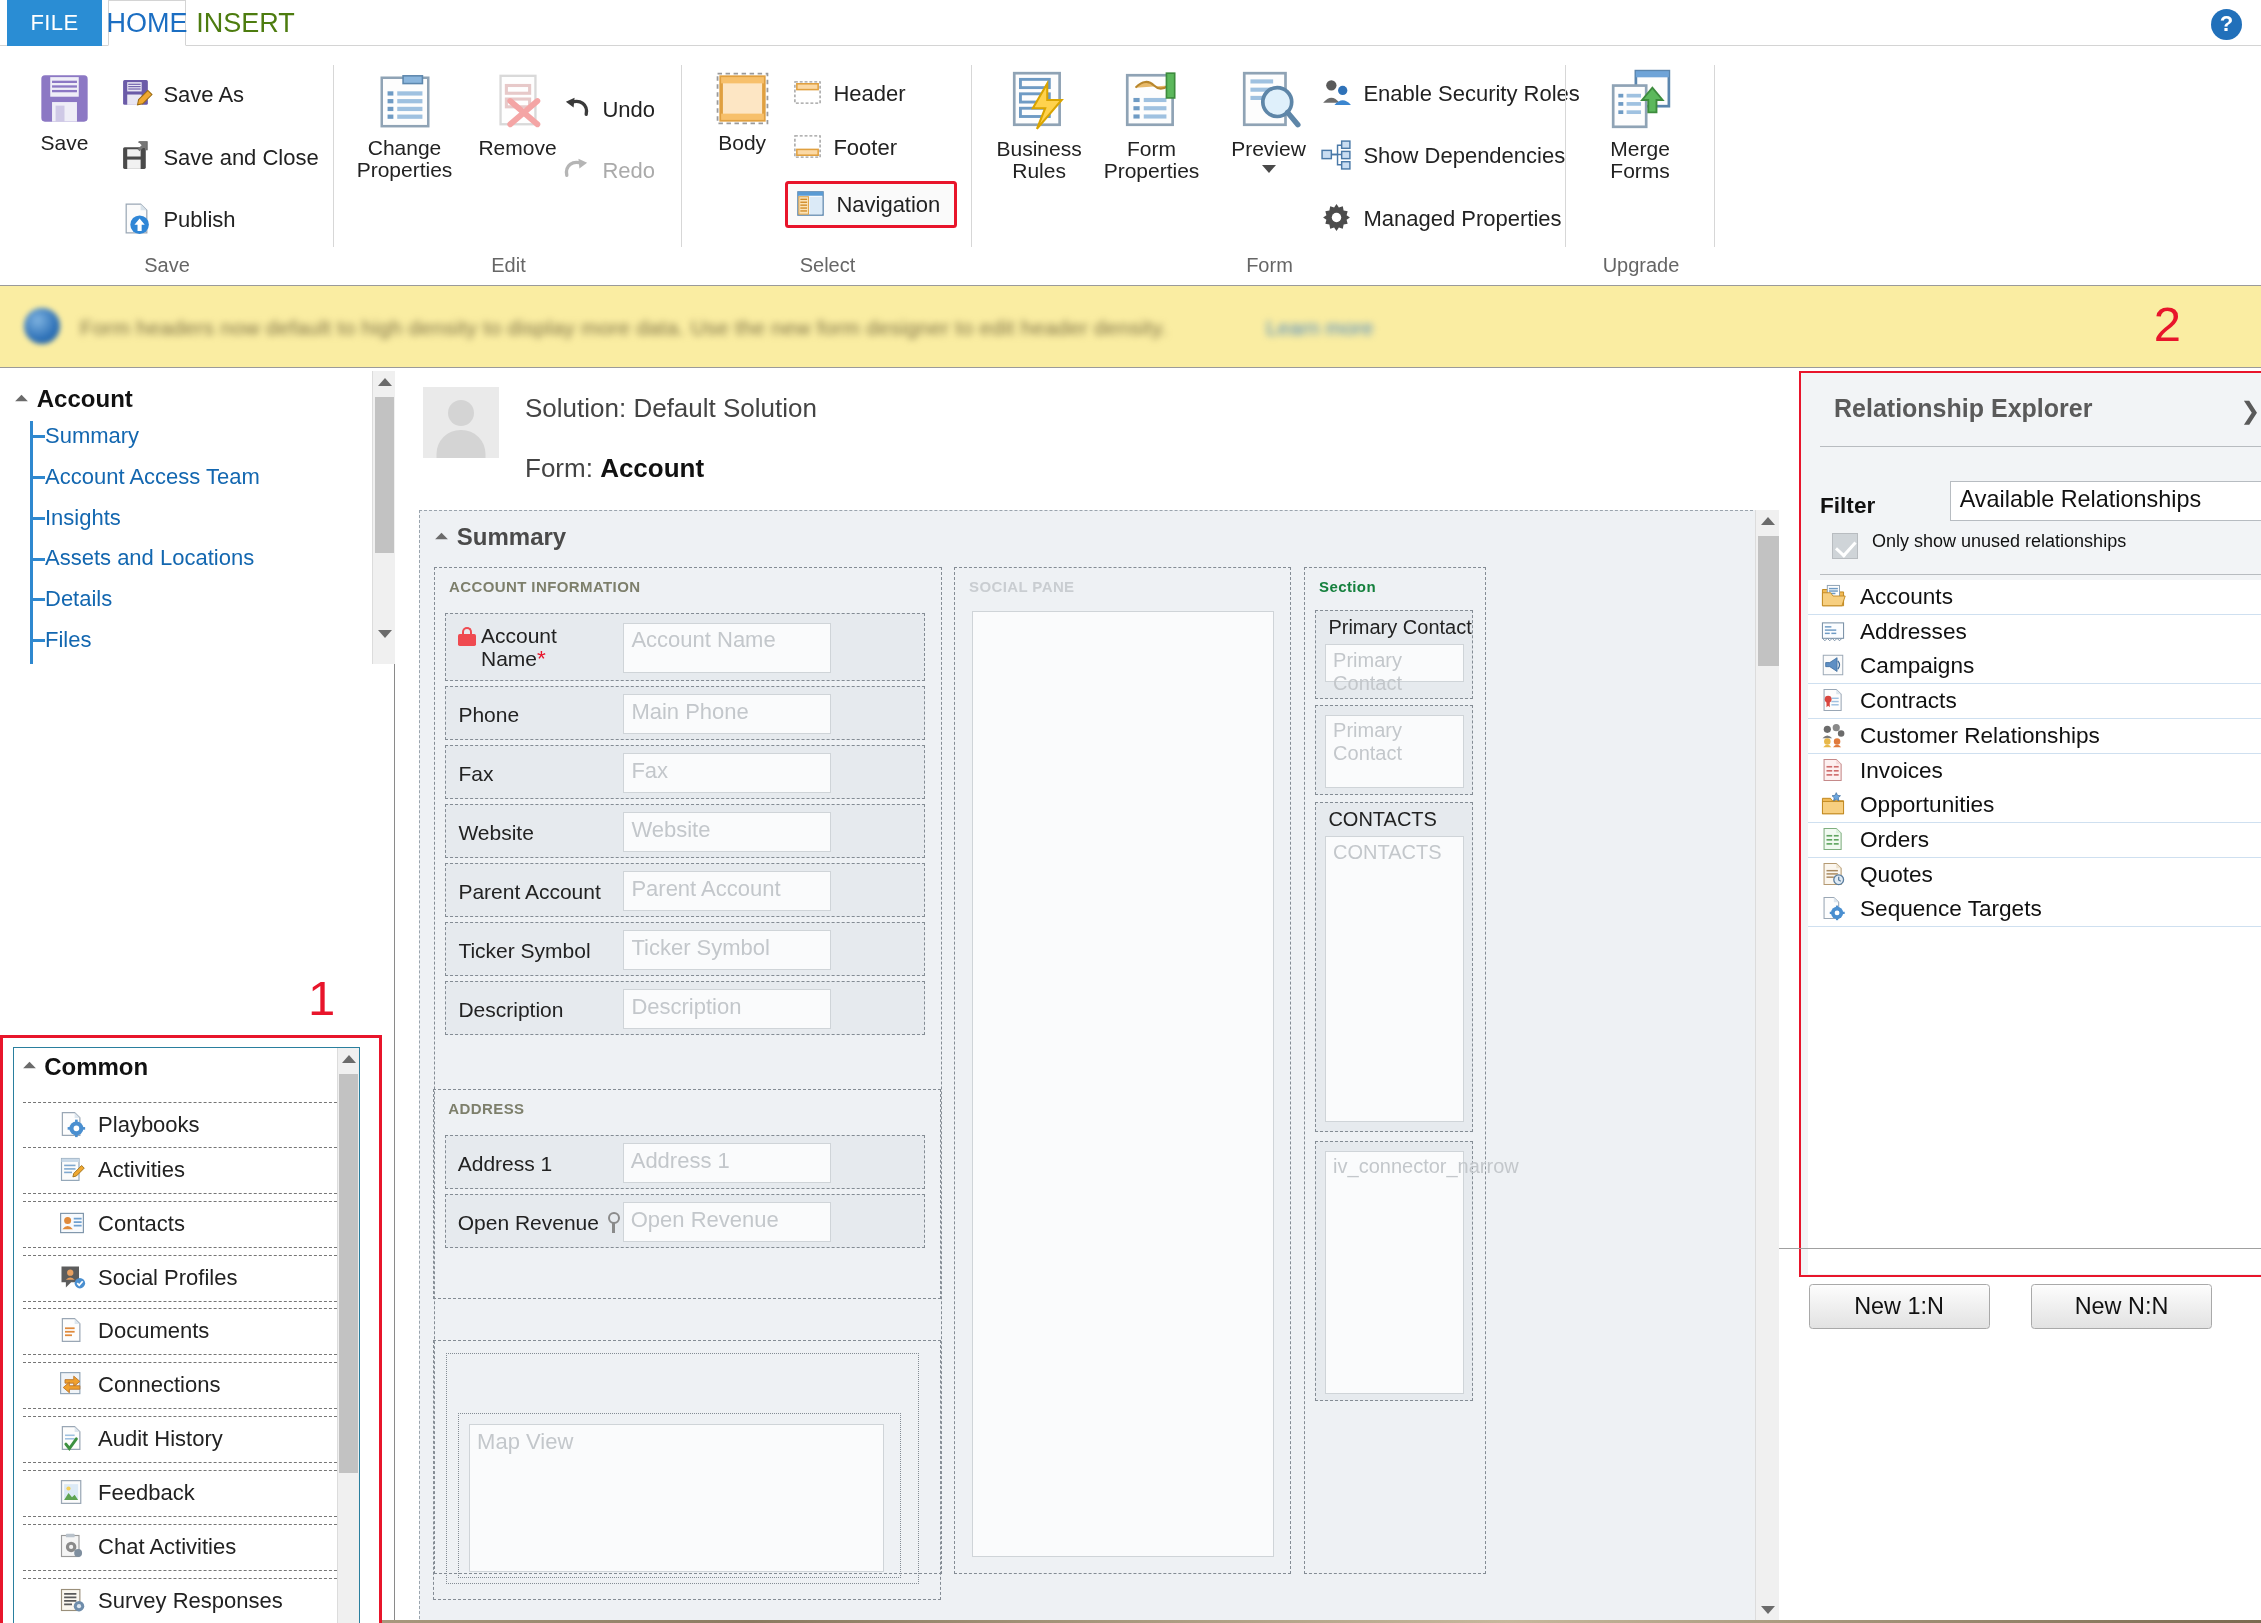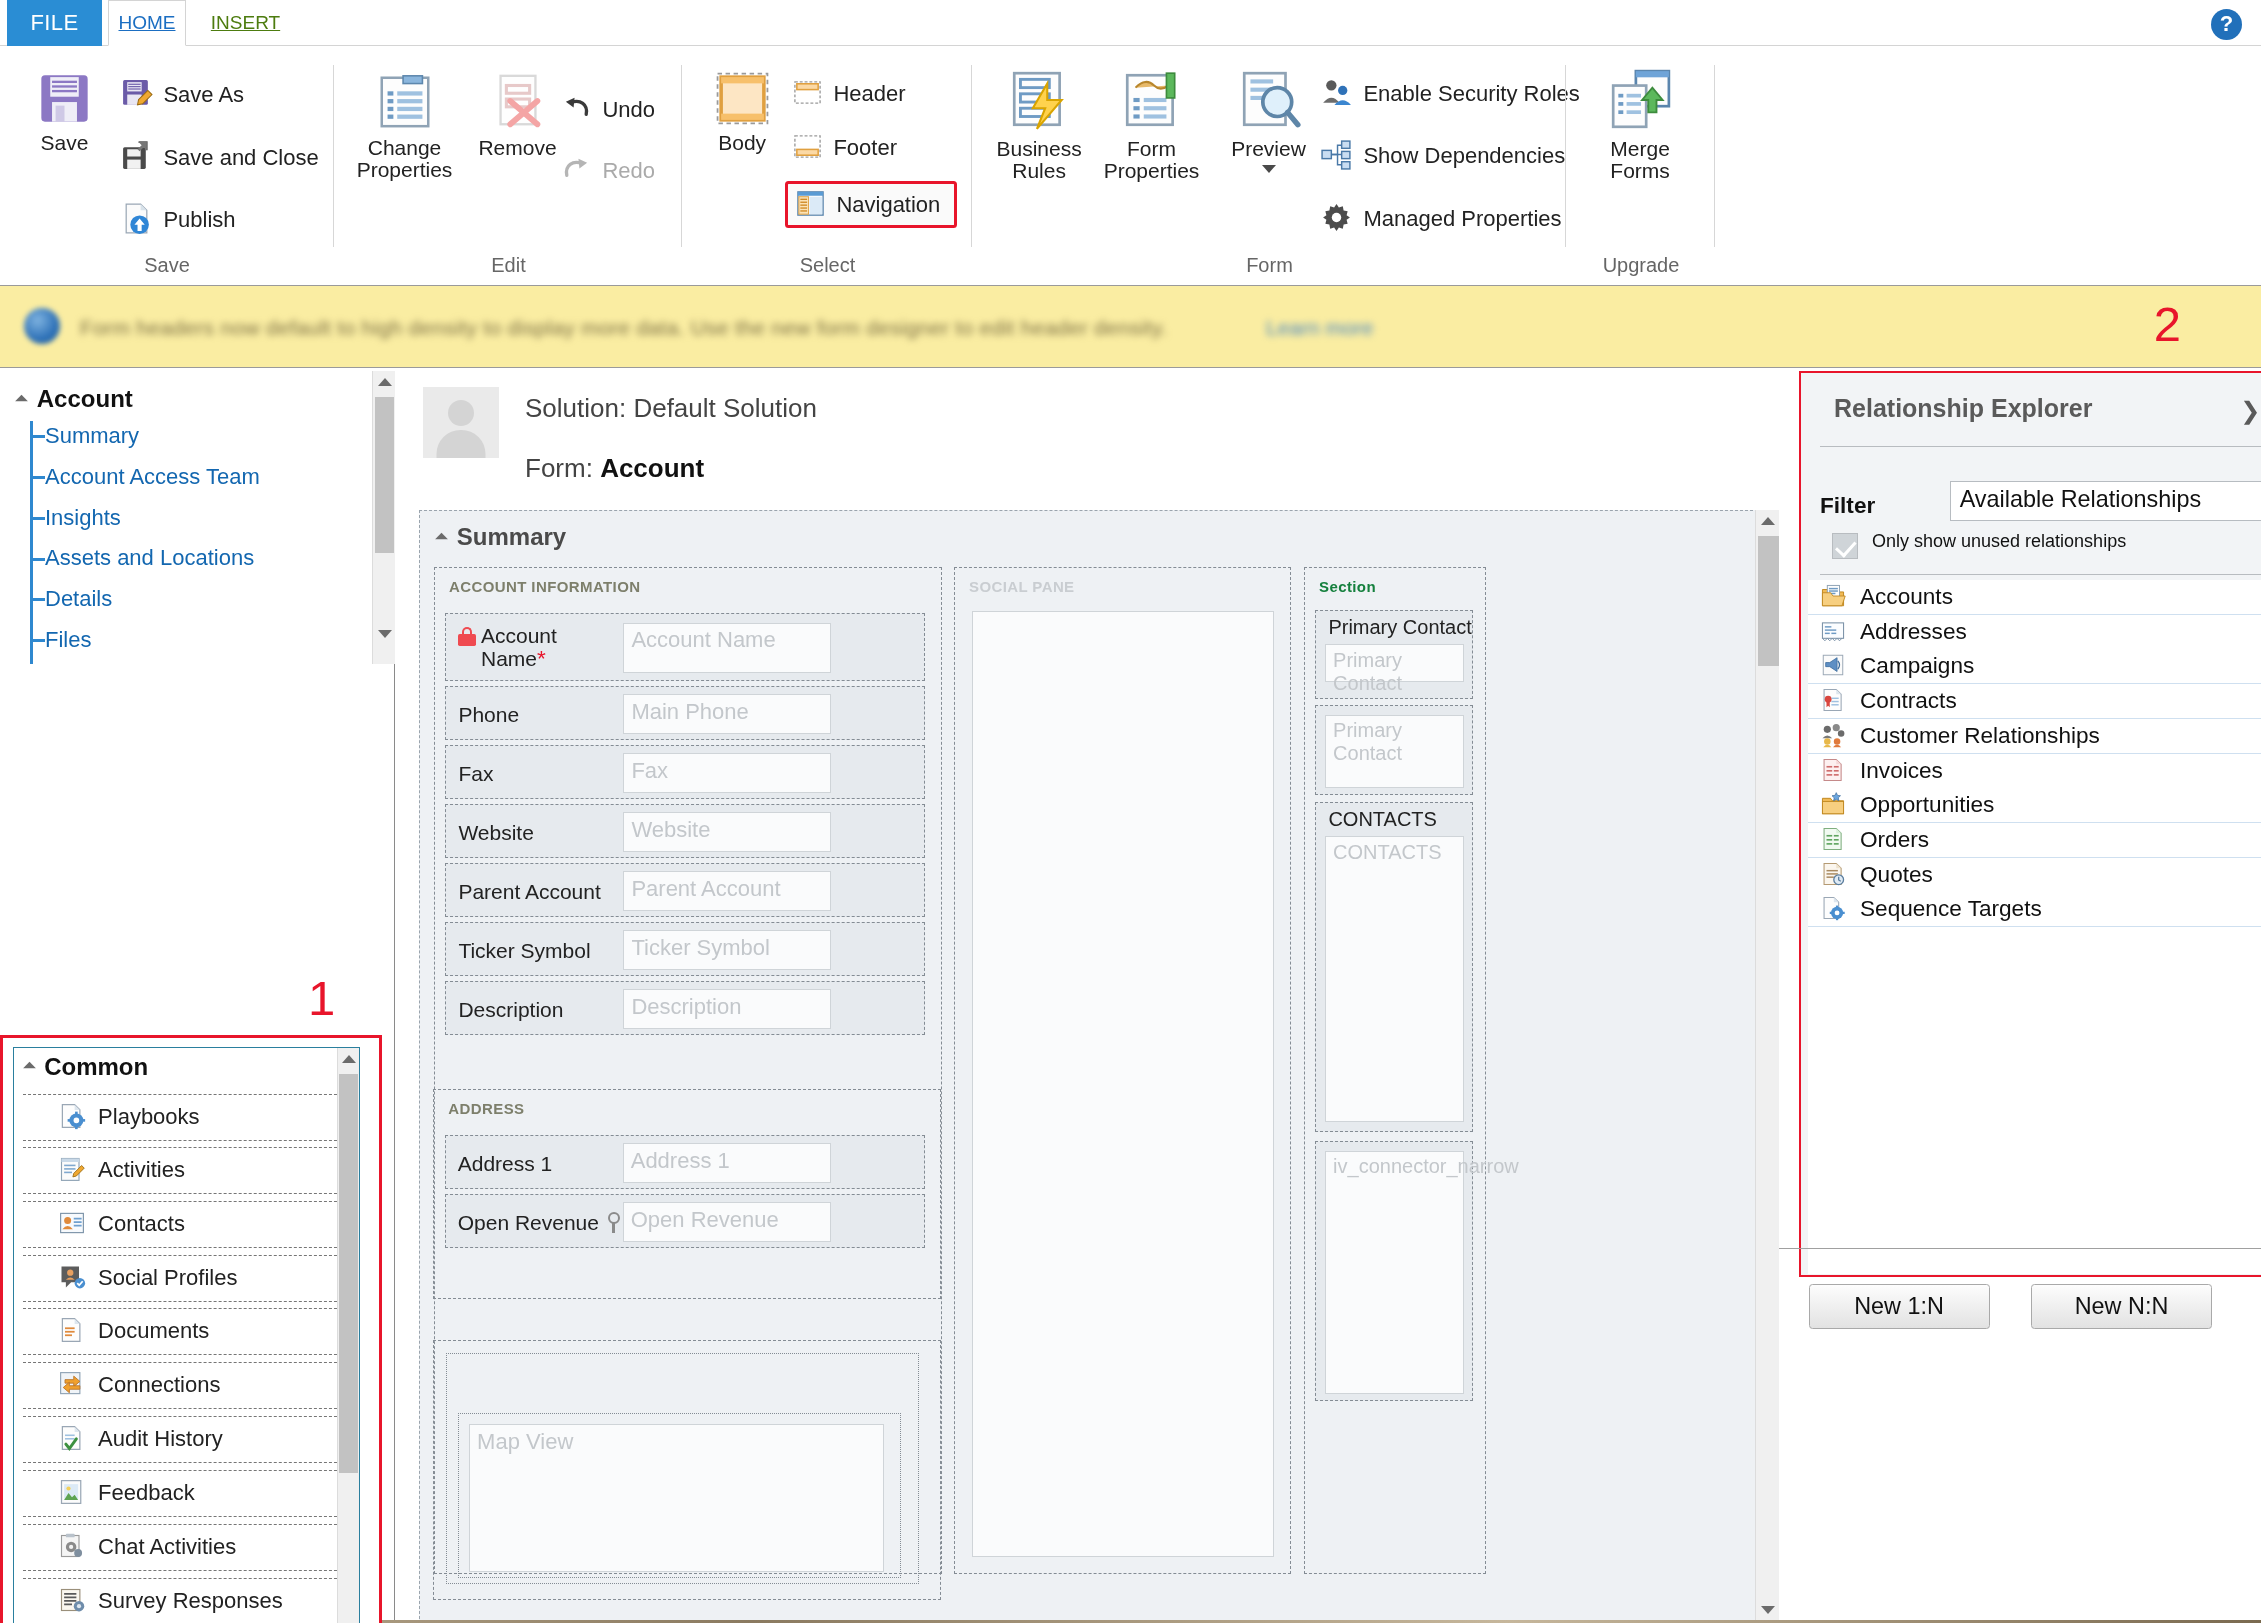--- a/index.html
+++ b/index.html
@@ -22,23 +22,22 @@
   .tab-file {
     position: absolute; left: 7px; top: 0px; width: 95px; height: 46px;
     background: #2a8dd4; color: #ffffff;
     font-size: 22px; letter-spacing: 0.4px;
     display: flex; align-items: center; justify-content: center;
     cursor: pointer;
   }
   .tab {
     position: absolute; top: 0px; height: 46px;
     display: flex; align-items: center; justify-content: center;
-    font-size: 19px; color: #1b6ec2; cursor: pointer;
+    font-size: 27px; color: #1b6ec2; cursor: pointer;
     padding: 0 19px;
-    text-decoration: underline;
   }
   .tab.home {
     left: 108px; width: 78px;
     border: 0.9px solid #d4d4d4; border-bottom: 0.9px solid #fff;
     background: #fff; z-index: 3;
   }
   .tab.insert { left: 198px; width: 95px; color: #4d7c0f; }
   .help-icon {
     position: absolute; right: 19px; top: 8.7px; width: 31px; height: 31px;
     border-radius: 50%; background: #2170ba; color: #fff;
@@ -674,21 +673,21 @@
 
     <div class="anno1">1</div>
 
     <div class="commonbox">
       <div class="common-inner">
         <div class="common-head">
           <span class="tri"></span>
           <span>Common</span>
         </div>
 
-        <div class="nav-row" style="top:46px;">
+        <div class="nav-row" style="top:54px;">
           <span class="ic"><svg width="28" height="28" viewBox="0 0 32 32">
                 <path d="M5 3 h14 l6 6 v20 H5 Z" fill="#fdfdfd" stroke="#9aa7b5" stroke-width="1.4"></path>
                 <path d="M19 3 v6 h6 z" fill="#dde6ee"></path>
                 <circle cx="21" cy="21" r="8" fill="#4a8fd0"></circle>
                 <circle cx="21" cy="21" r="3.2" fill="#fff"></circle>
                 <g fill="#4a8fd0">
                   <rect x="19.5" y="11" width="3" height="3"></rect>
                   <rect x="19.5" y="28" width="3" height="3"></rect>
                   <rect x="11" y="19.5" width="3" height="3"></rect>
                   <rect x="28" y="19.5" width="3" height="3"></rect>

